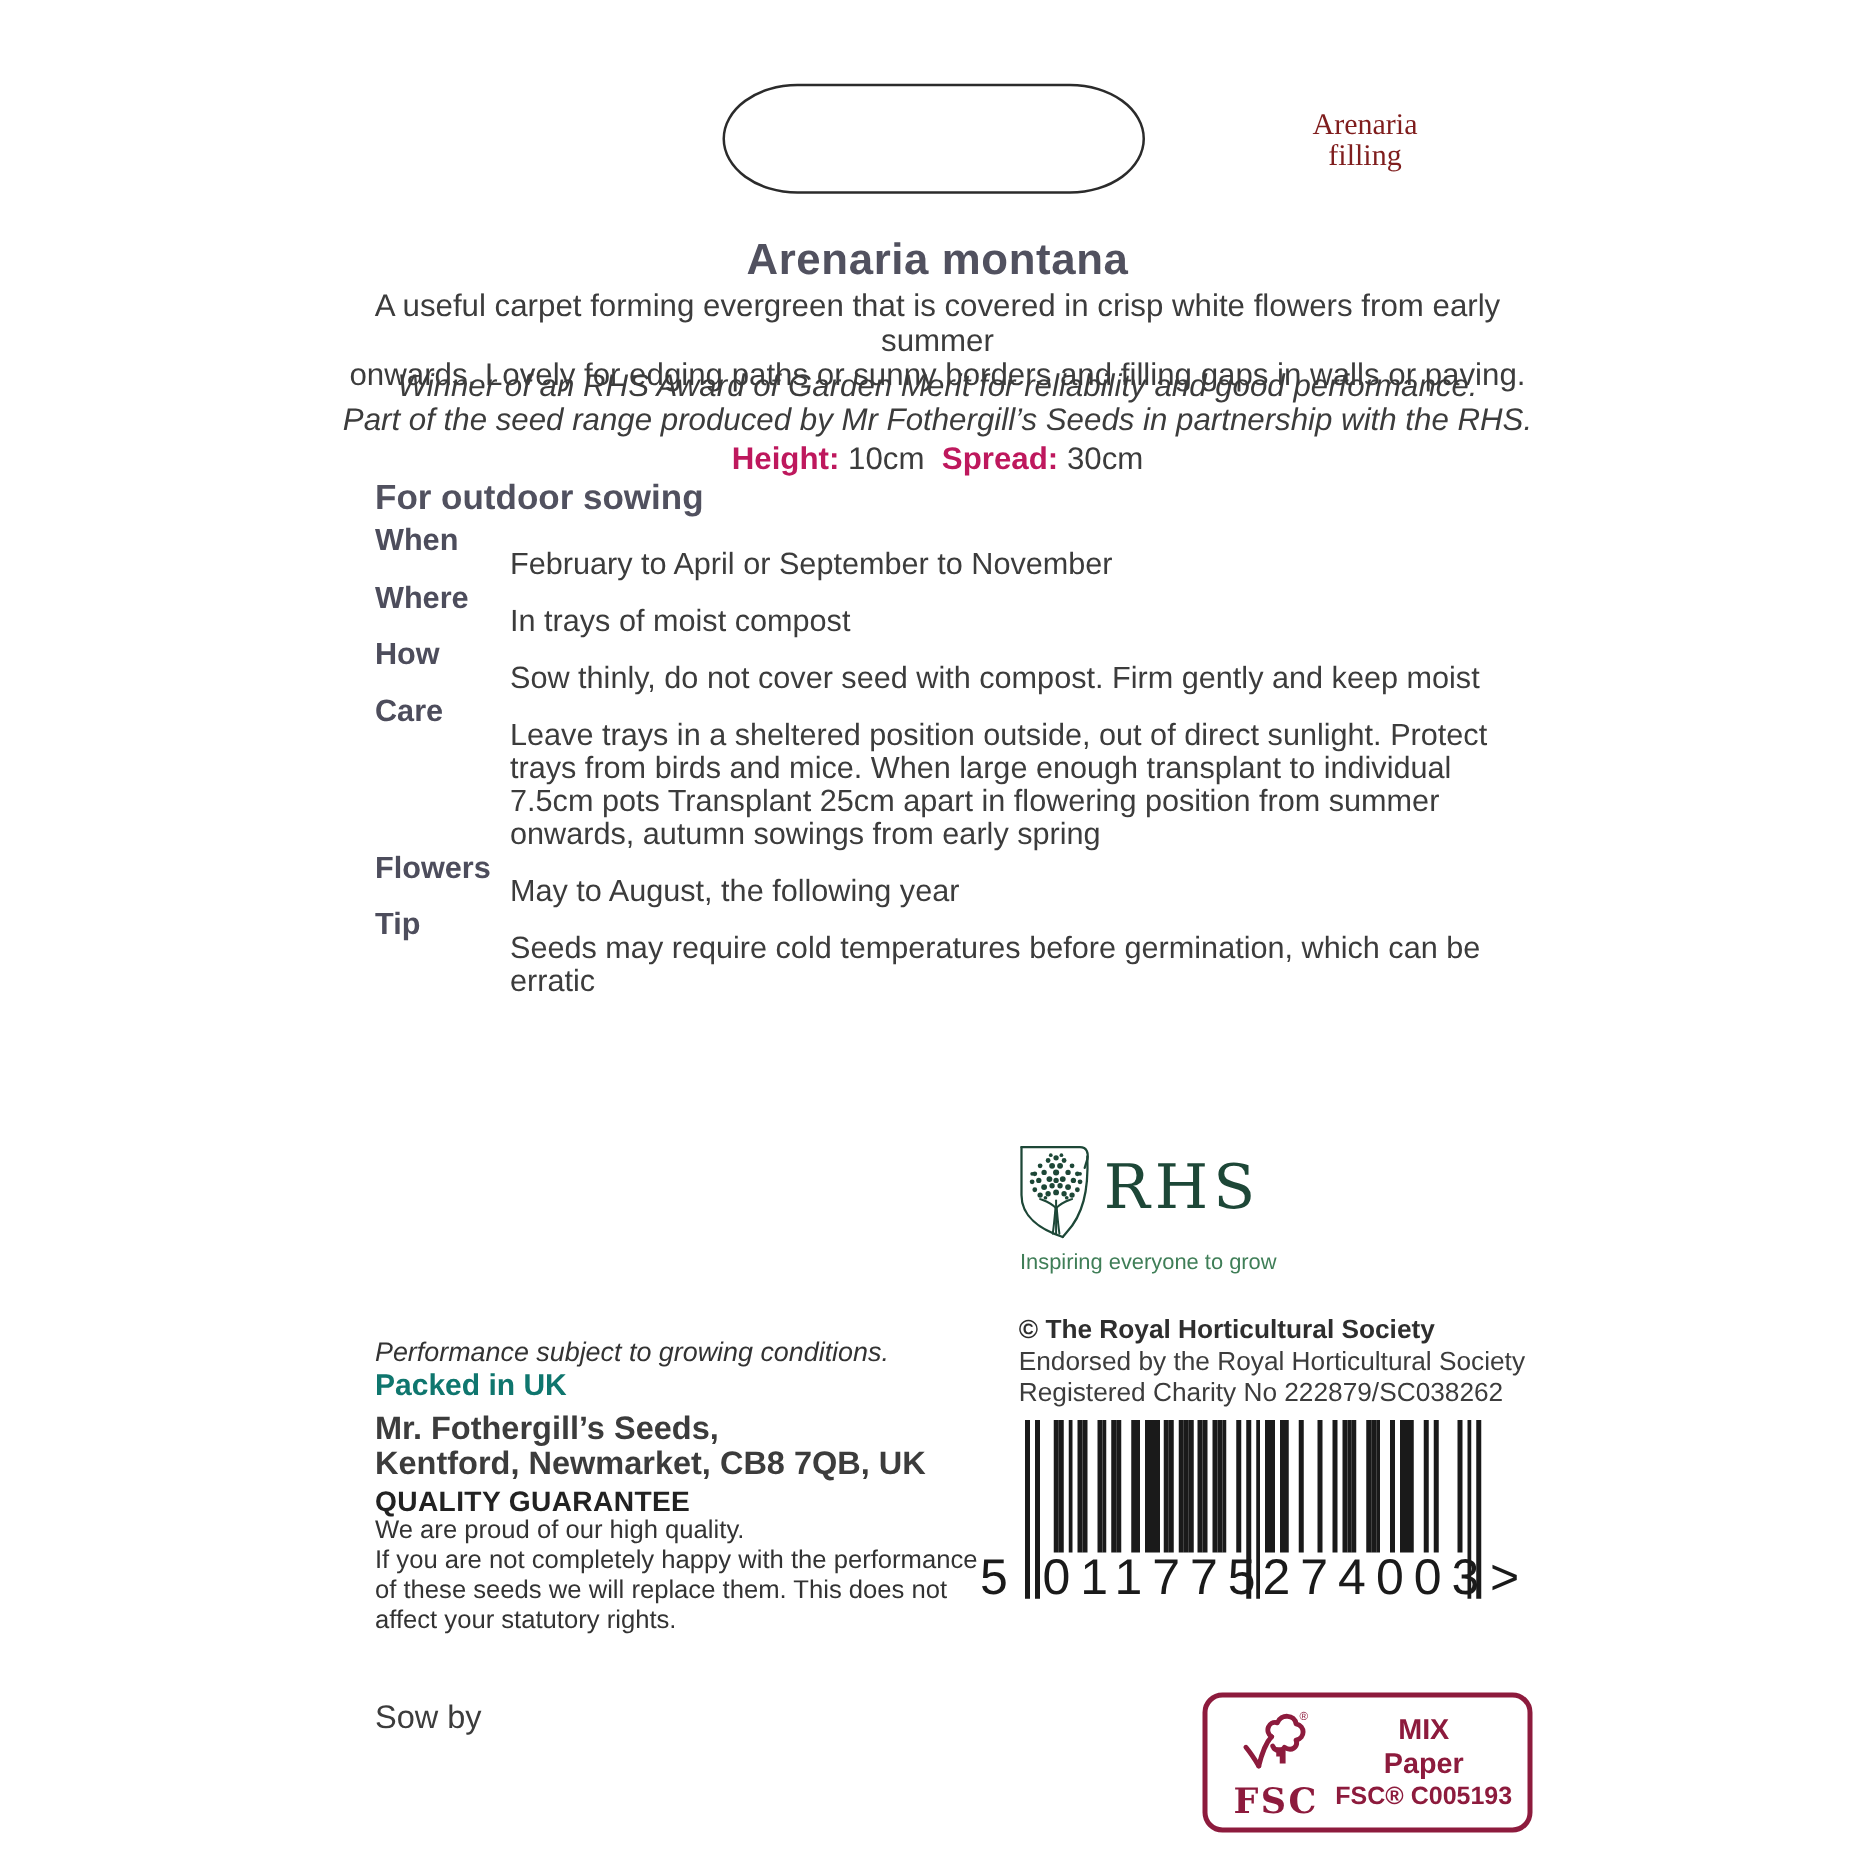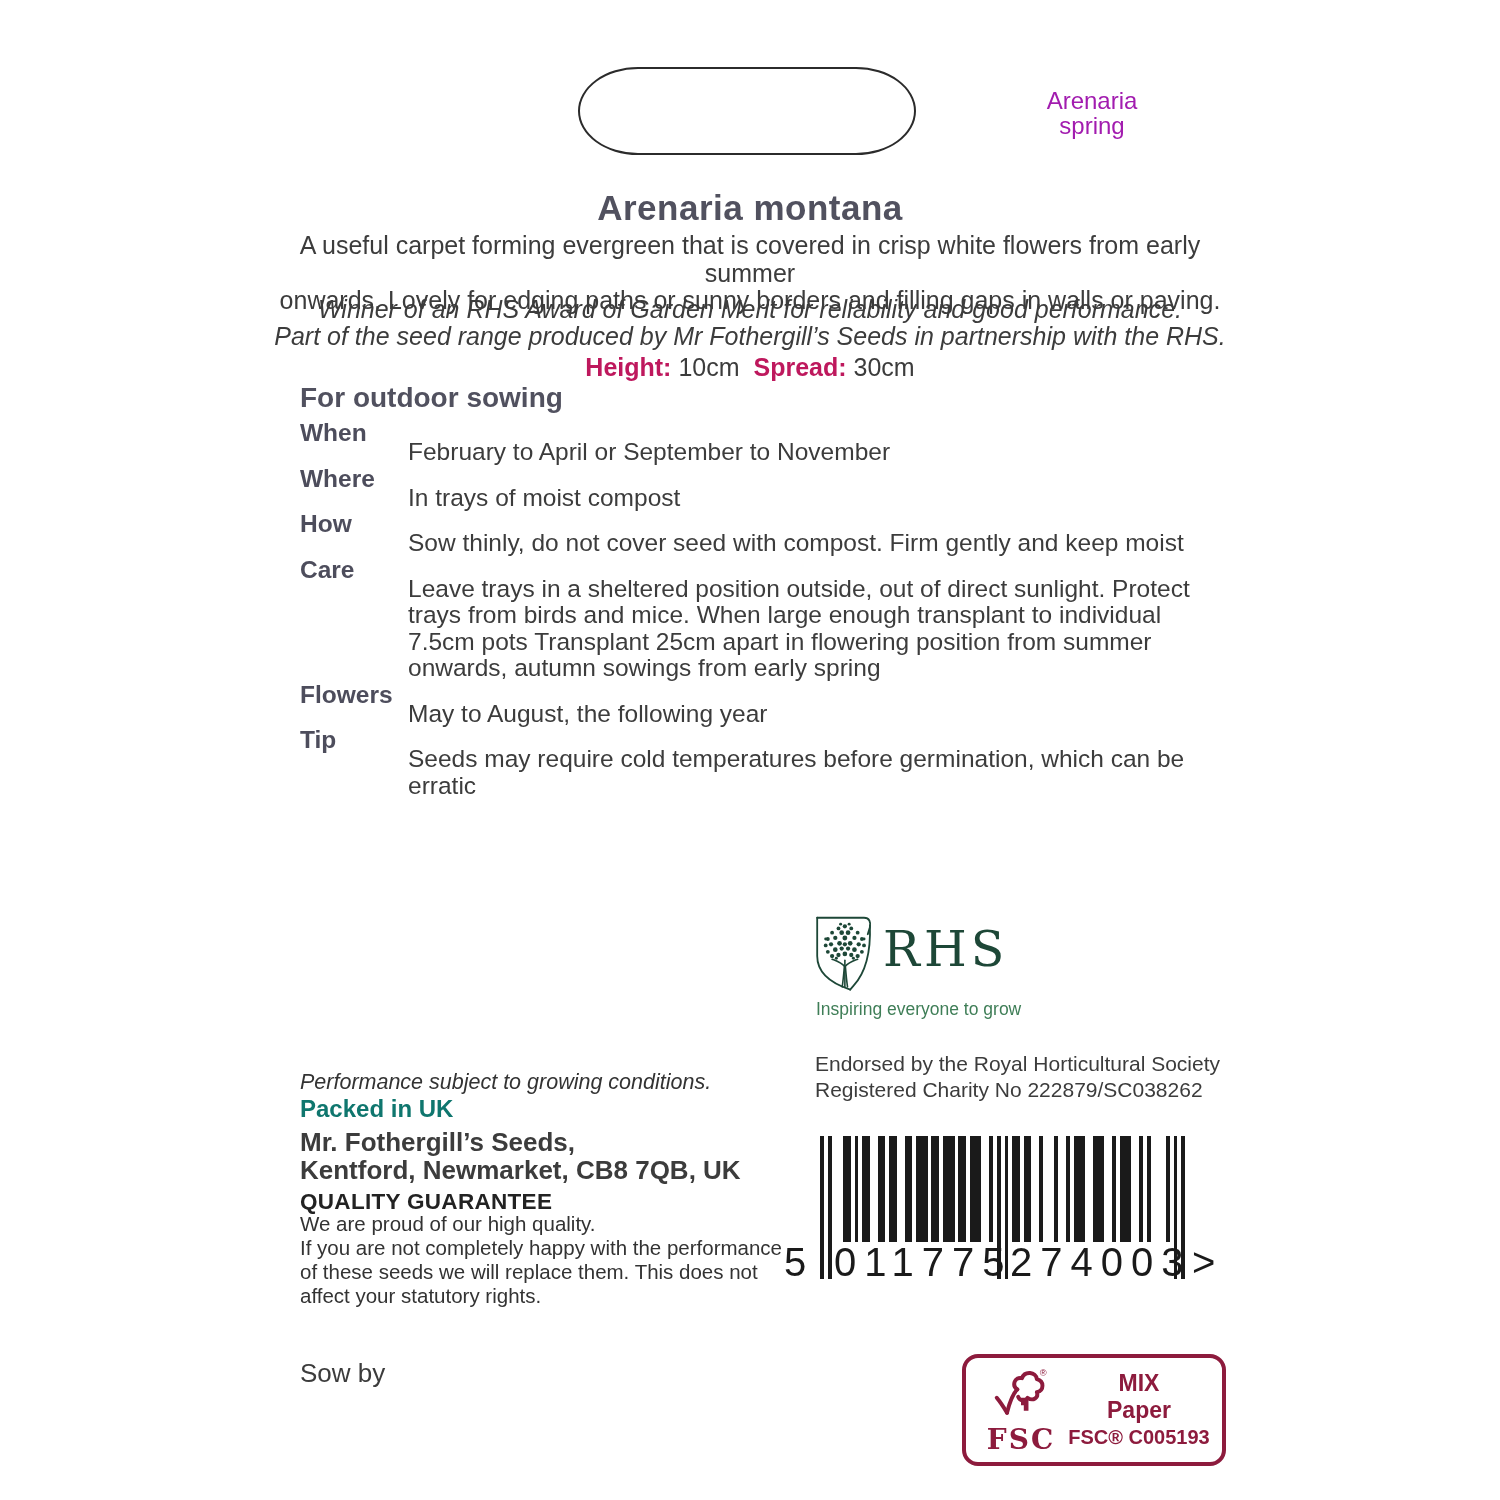--- a/index.html
+++ b/index.html
@@ -5,21 +5,21 @@
   html,body{margin:0;padding:0;background:#ffffff;}
   .page{
     position:relative;width:1500px;height:1500px;background:#ffffff;overflow:hidden;
     font-family:"Liberation Sans",sans-serif;color:#3c3c3c;
   }
   .abs{position:absolute;}
 
   
   .seed-count{left:325px;top:88px;width:180px;text-align:center;font-size:24px;line-height:25px;color:#3a3a3a;}
   .window-oval{left:578px;top:67px;width:334px;height:84px;border:2px solid #2b2b2b;border-radius:60px/44px;background:#fff;}
-  .variety-top{left:1002px;top:88px;width:180px;text-align:center;font-size:24px;line-height:25px;color:#a21caf;}
+  .variety-top{left:1002px;top:88px;width:180px;text-align:center;font-size:24px;line-height:25px;color:#7f1d1d;font-family:Liberation Serif, serif;}
 
   
   .title{left:0;top:188px;width:1500px;text-align:center;font-size:35px;font-weight:bold;color:#51515f;letter-spacing:.5px;}
   .desc{left:270px;top:232px;width:960px;text-align:center;font-size:25px;line-height:27.5px;color:#3c3c3c;}
   .award{left:250px;top:296px;width:1000px;text-align:center;font-size:25px;line-height:27px;font-style:italic;color:#3c3c3c;}
   .dims{left:0;top:353px;width:1500px;text-align:center;font-size:25px;color:#3c3c3c;}
   .dims b{color:#be185d;}
 
   
   .sow-head{left:300px;top:382px;font-size:28px;font-weight:bold;color:#51515f;}
@@ -67,21 +67,21 @@
   .sow-by{left:300px;top:1358px;font-size:26px;color:#3c3c3c;}
 </style>
 </head>
 <body>
 
 <div class="page">
 
   <div class="abs window-oval"></div>
   <div class="abs variety-top">
     <div>Arenaria</div>
-    <div>spring</div>
+    <div>filling</div>
   </div>
 
   <div class="abs title">Arenaria montana</div>
   <div class="abs desc">
     <div>A useful carpet forming evergreen that is covered in crisp white flowers from early summer</div>
     <div>onwards. Lovely for edging paths or sunny borders and filling gaps in walls or paving.</div>
   </div>
   <div class="abs award">
     <div>Winner of an RHS Award of Garden Merit for reliability and good performance.</div>
     <div>Part of the seed range produced by Mr Fothergill’s Seeds in partnership with the RHS.</div>
@@ -170,20 +170,21 @@
         <circle cx="33" cy="11" r="1.4"></circle>
           <circle cx="21" cy="43" r="1.4"></circle>
           <circle cx="37" cy="43" r="1.4"></circle>
       </g>
     </svg>
   </div>
   <div class="abs rhs-word">RHS</div>
   <div class="abs rhs-tagline">Inspiring everyone to grow</div>
 
   <div class="abs rhs-copy">
+    <div class="c1">© The Royal Horticultural Society</div>
     <div>Endorsed by the Royal Horticultural Society</div>
     <div>Registered Charity No 222879/SC038262</div>
   </div>
 
   <div class="abs perf">Performance subject to growing conditions.</div>
   <div class="abs packed">Packed in UK</div>
   <div class="abs addr">
     <div>Mr. Fothergill’s Seeds,</div>
     <div>Kentford, Newmarket, CB8 7QB, UK</div>
   </div>

